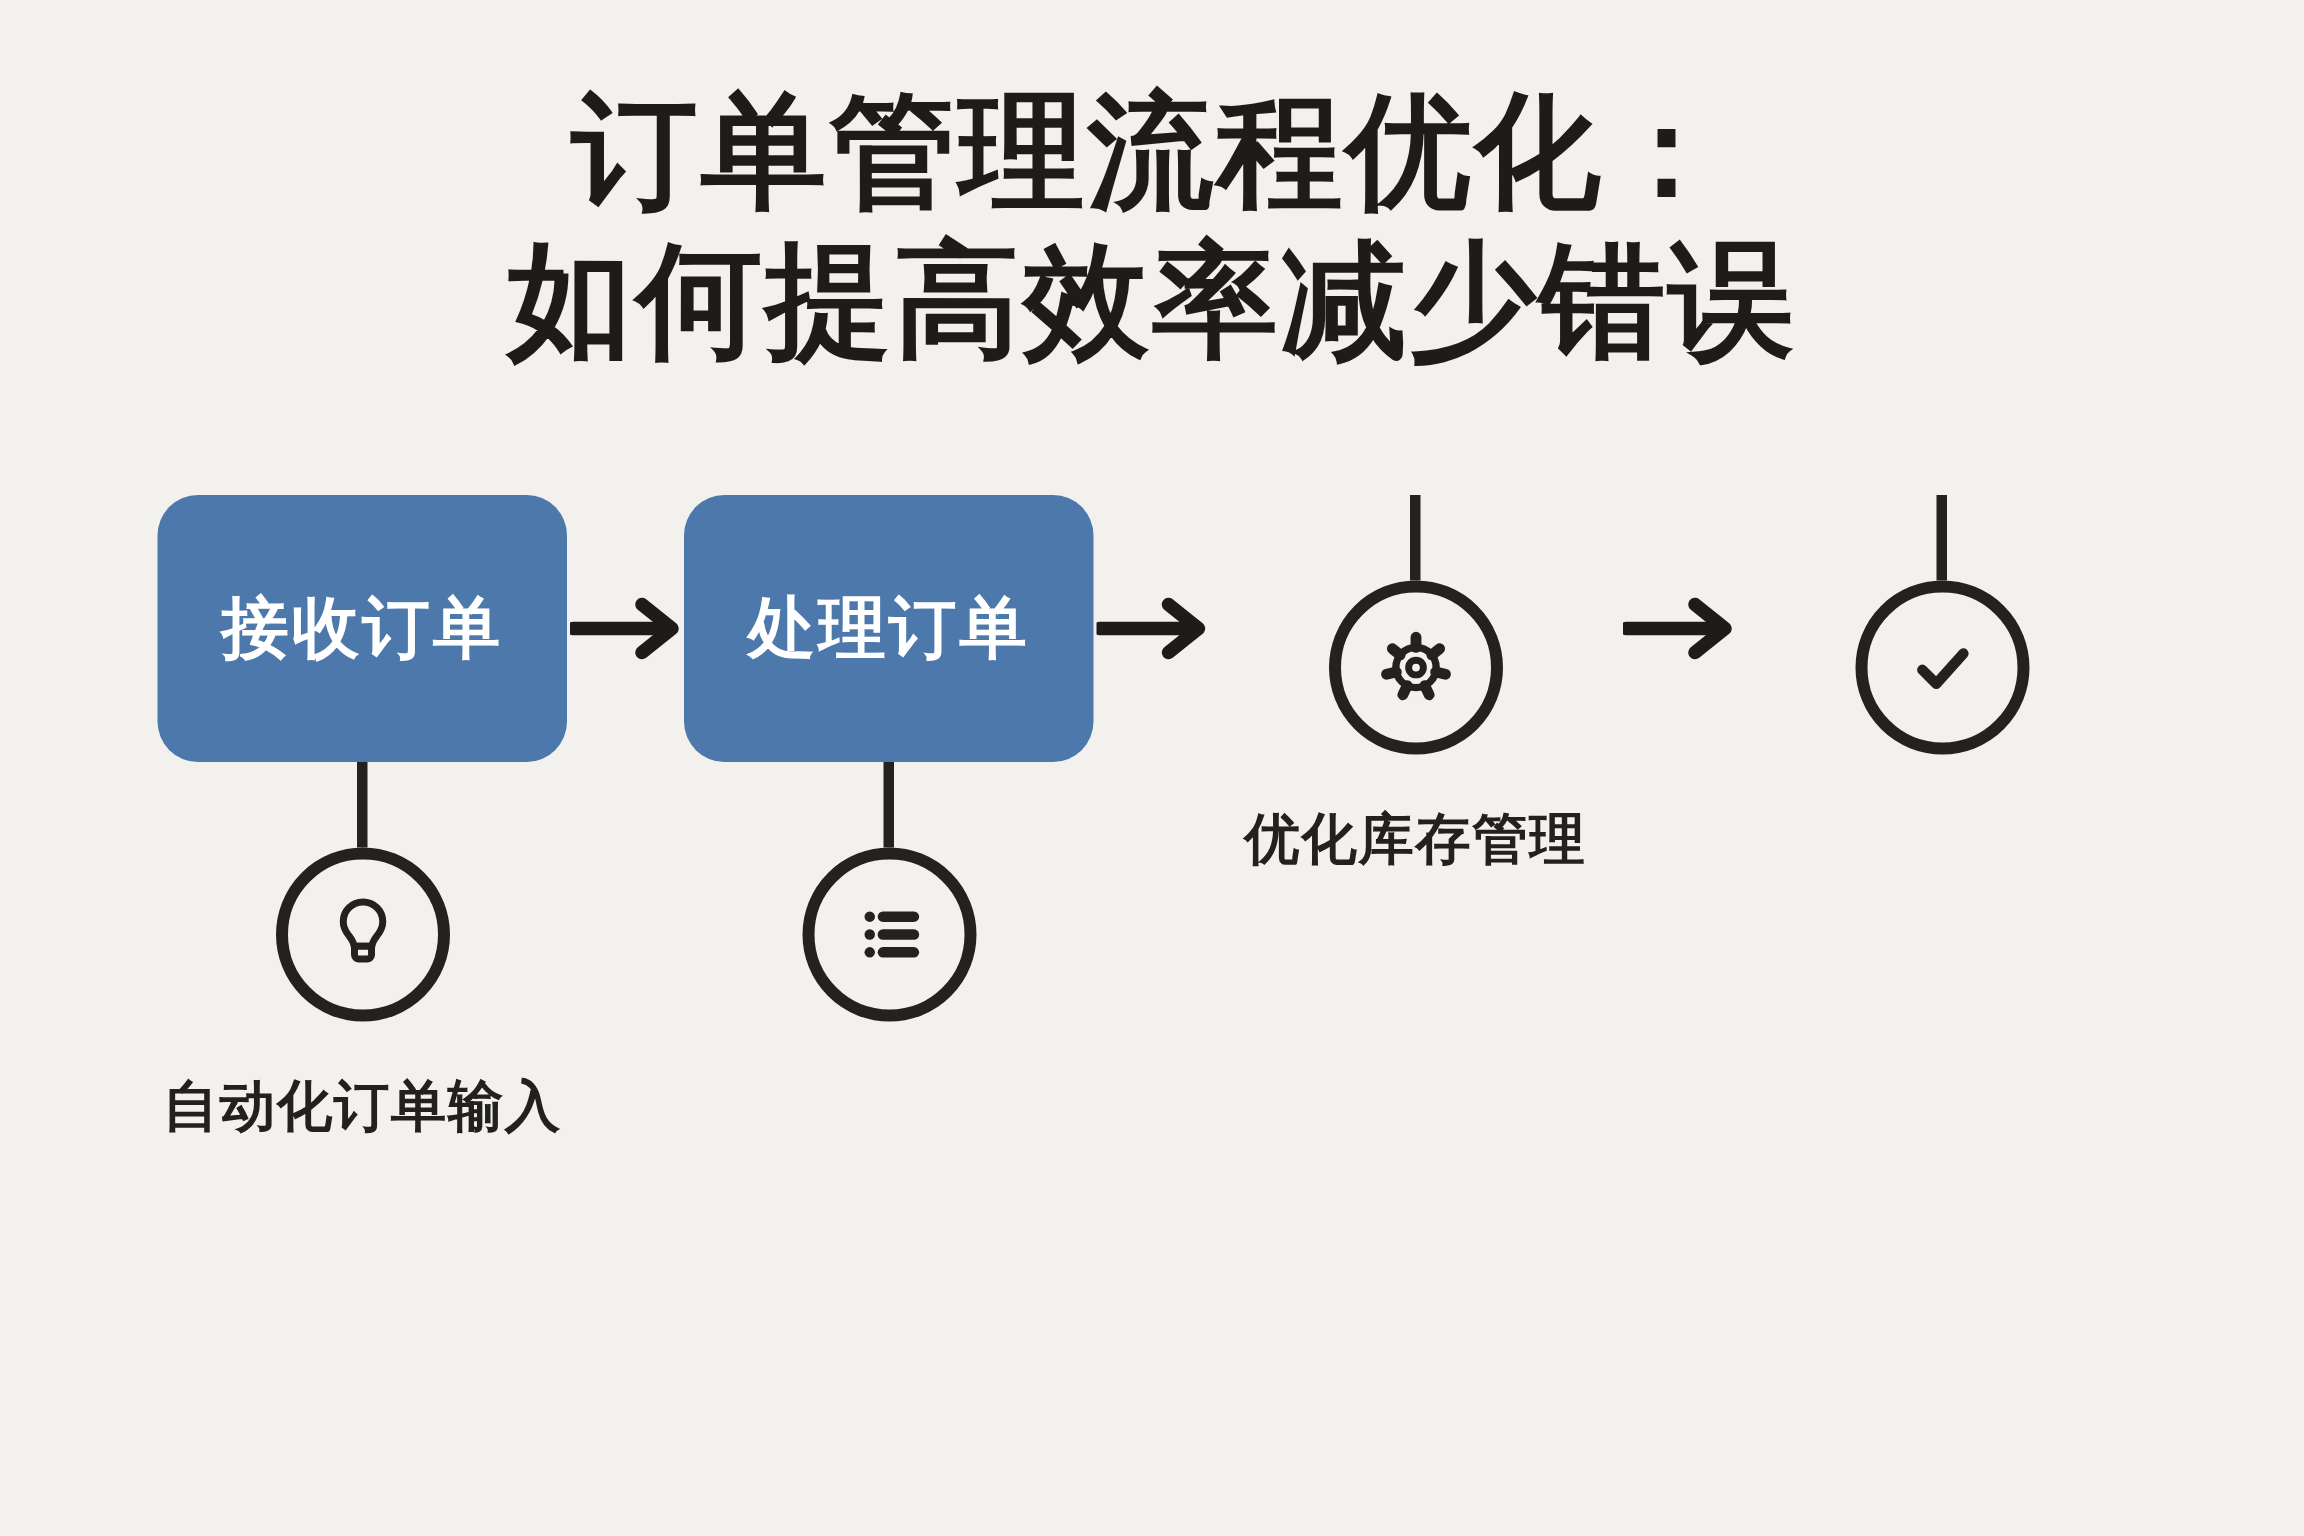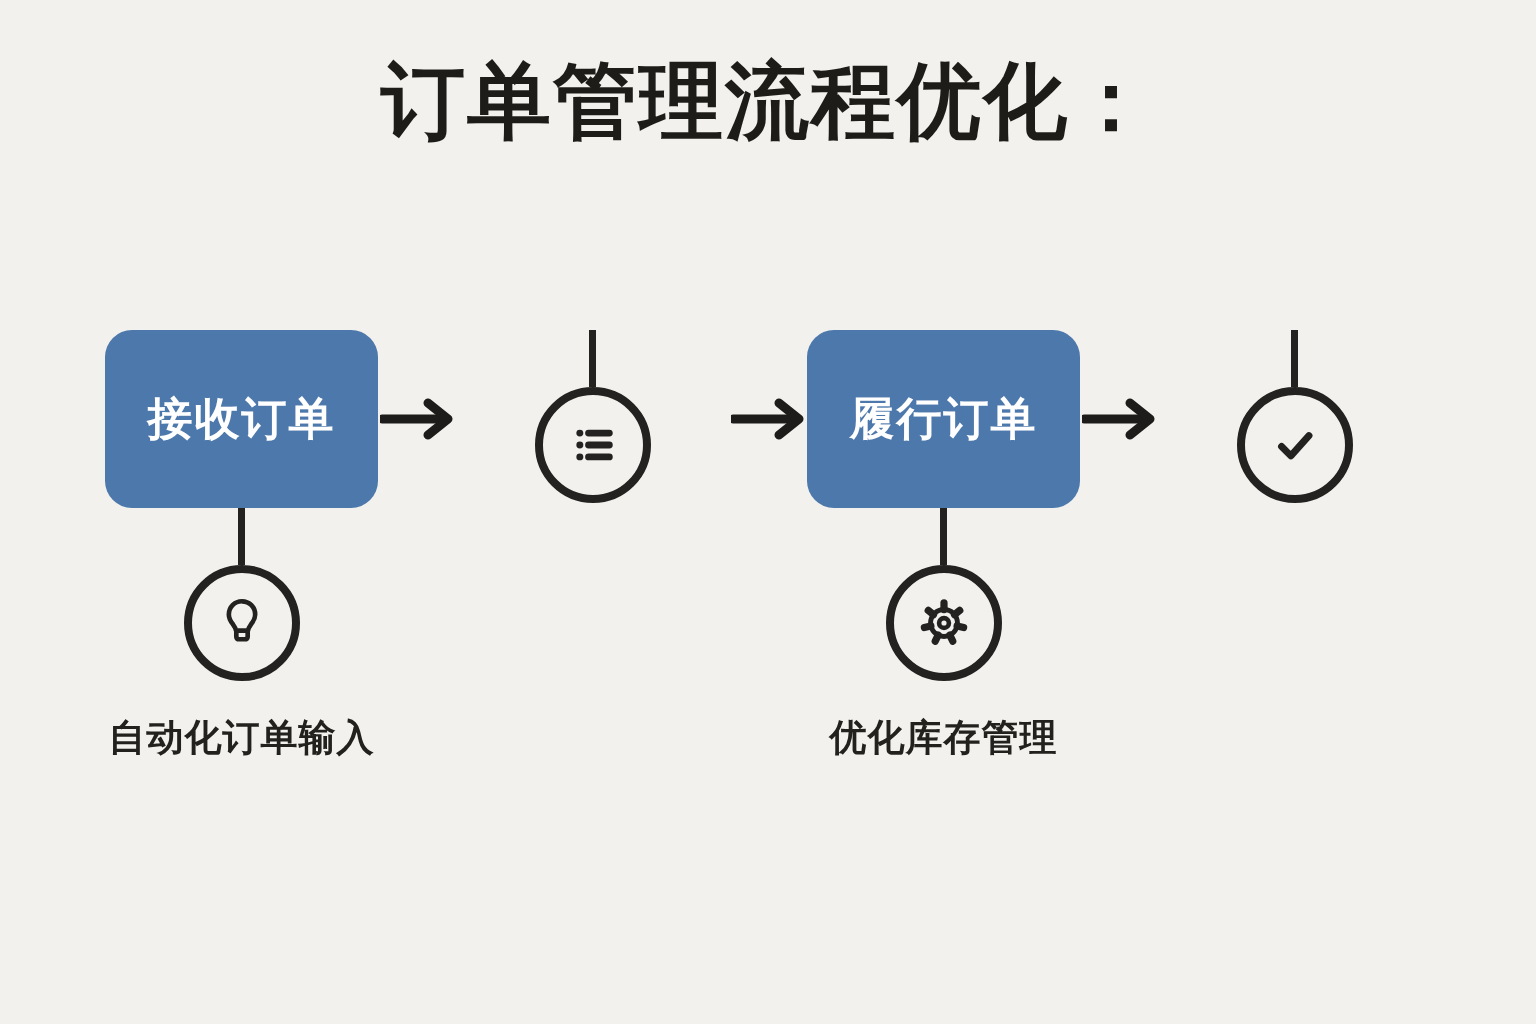--- a/index.html
+++ b/index.html
@@ -100,20 +100,21 @@
   .h-arrow:nth-of-type(3) { left: 977px; }
   svg { display: block; }
 </style>
 </head>
 <body>
 
 <div class="canvas">
 
   <div class="title">
     <div>订单管理流程优化：</div>
+    <div>如何提高效率减少错误</div>
   </div>
 
   <div class="flow">
 
     <div class="h-arrow">
       <svg width="74" height="44" viewBox="0 0 74 44">
         <line x1="2" y1="22" x2="58" y2="22" stroke="#1d1c1a" stroke-width="9" stroke-linecap="round"></line>
         <polyline points="48,6 68,22 48,38" fill="none" stroke="#1d1c1a" stroke-width="9" stroke-linecap="round" stroke-linejoin="round"></polyline>
       </svg>
     </div>
@@ -142,39 +143,39 @@
             <svg width="62" height="62" viewBox="0 0 24 24" fill="none" stroke="#232220" stroke-width="1.8" stroke-linecap="round" stroke-linejoin="round">
               <path d="M12 3.6c2.9 0 5.1 2.3 5.1 5.1 0 1.7-.8 2.8-1.6 3.8-.6.8-1.1 1.5-1.2 2.5h-4.6c-.1-1-.6-1.7-1.2-2.5-.8-1-1.6-2.1-1.6-3.8C6.9 5.9 9.1 3.6 12 3.6Z"></path>
               <path d="M9.8 15h4.4v2.3a1.1 1.1 0 0 1-1.1 1h-2.2a1.1 1.1 0 0 1-1.1-1Z"></path>
             </svg>
           </span>
         </div>
         <div class="caption">自动化订单输入</div>
       </div>
 
       <div class="col">
+        <div class="step-box">
+          <span class="label">处理订单</span>
+        </div>
         <div class="connector"></div>
         <div class="icon-circle">
           <span>
             <svg width="62" height="62" viewBox="0 0 24 24" fill="none">
               <circle cx="6.9" cy="7.4" r="1.35" fill="#232220"></circle>
               <circle cx="6.9" cy="12" r="1.35" fill="#232220"></circle>
               <circle cx="6.9" cy="16.6" r="1.35" fill="#232220"></circle>
               <line x1="10.3" y1="7.4" x2="18.3" y2="7.4" stroke="#232220" stroke-width="2.7" stroke-linecap="round"></line>
               <line x1="10.3" y1="12" x2="18.3" y2="12" stroke="#232220" stroke-width="2.7" stroke-linecap="round"></line>
               <line x1="10.3" y1="16.6" x2="18.3" y2="16.6" stroke="#232220" stroke-width="2.7" stroke-linecap="round"></line>
             </svg>
           </span>
         </div>
       </div>
 
       <div class="col">
-        <div class="step-box">
-          <span class="label">履行订单</span>
-        </div>
         <div class="connector"></div>
         <div class="icon-circle">
           <span>
             <svg width="62" height="62" viewBox="0 0 24 24" fill="none" stroke="#232220" stroke-linecap="round">
               <circle cx="12" cy="12" r="5.2" stroke-width="1.9"></circle>
               <circle cx="12" cy="12" r="1.9" stroke-width="1.8"></circle>
               <line x1="12" y1="6.8" x2="12" y2="4.2" stroke-width="2.8"></line>
               <line x1="16.07" y1="8.76" x2="18.10" y2="7.14" stroke-width="2.8"></line>
               <line x1="17.07" y1="13.16" x2="19.60" y2="13.74" stroke-width="2.8"></line>
               <line x1="14.26" y1="16.69" x2="15.39" y2="19.03" stroke-width="2.8"></line>

